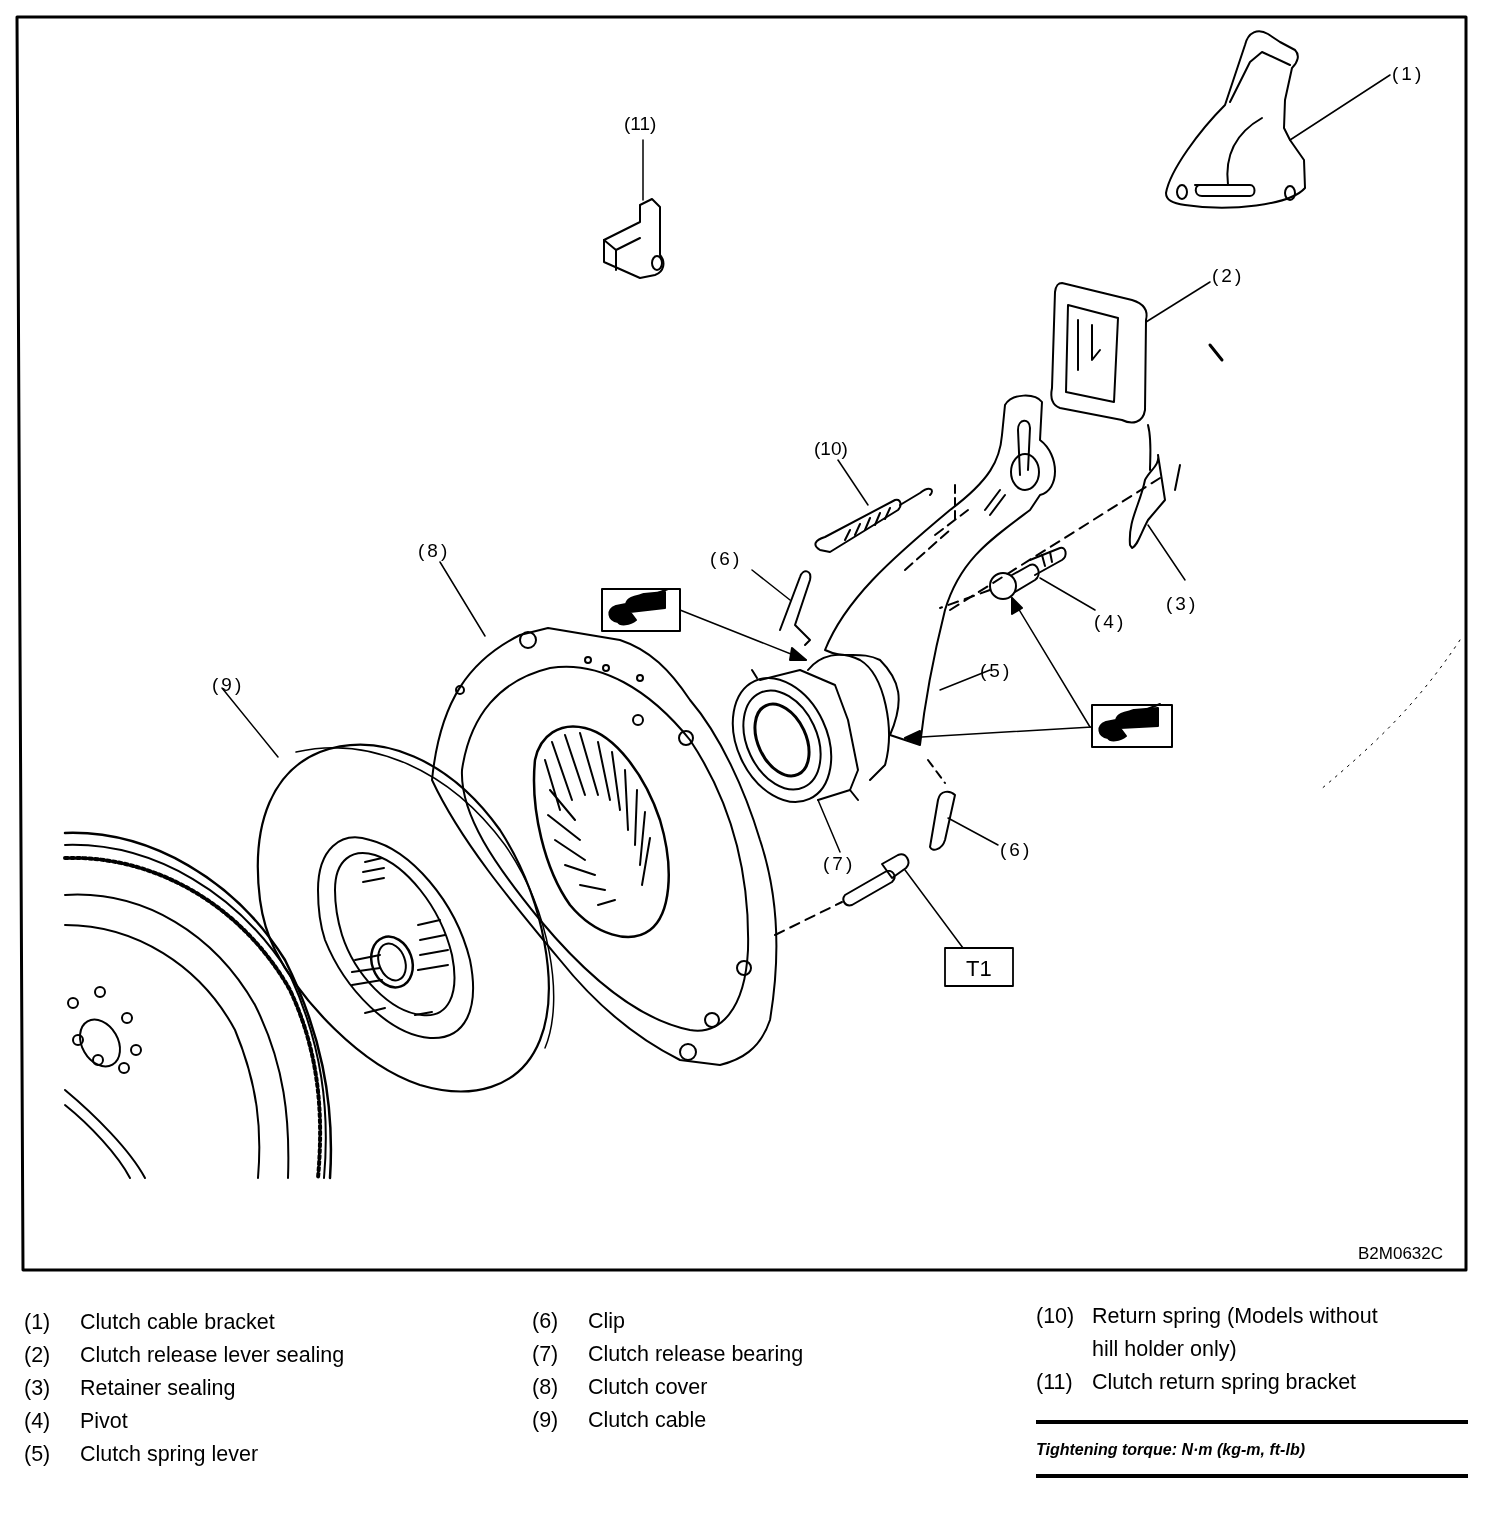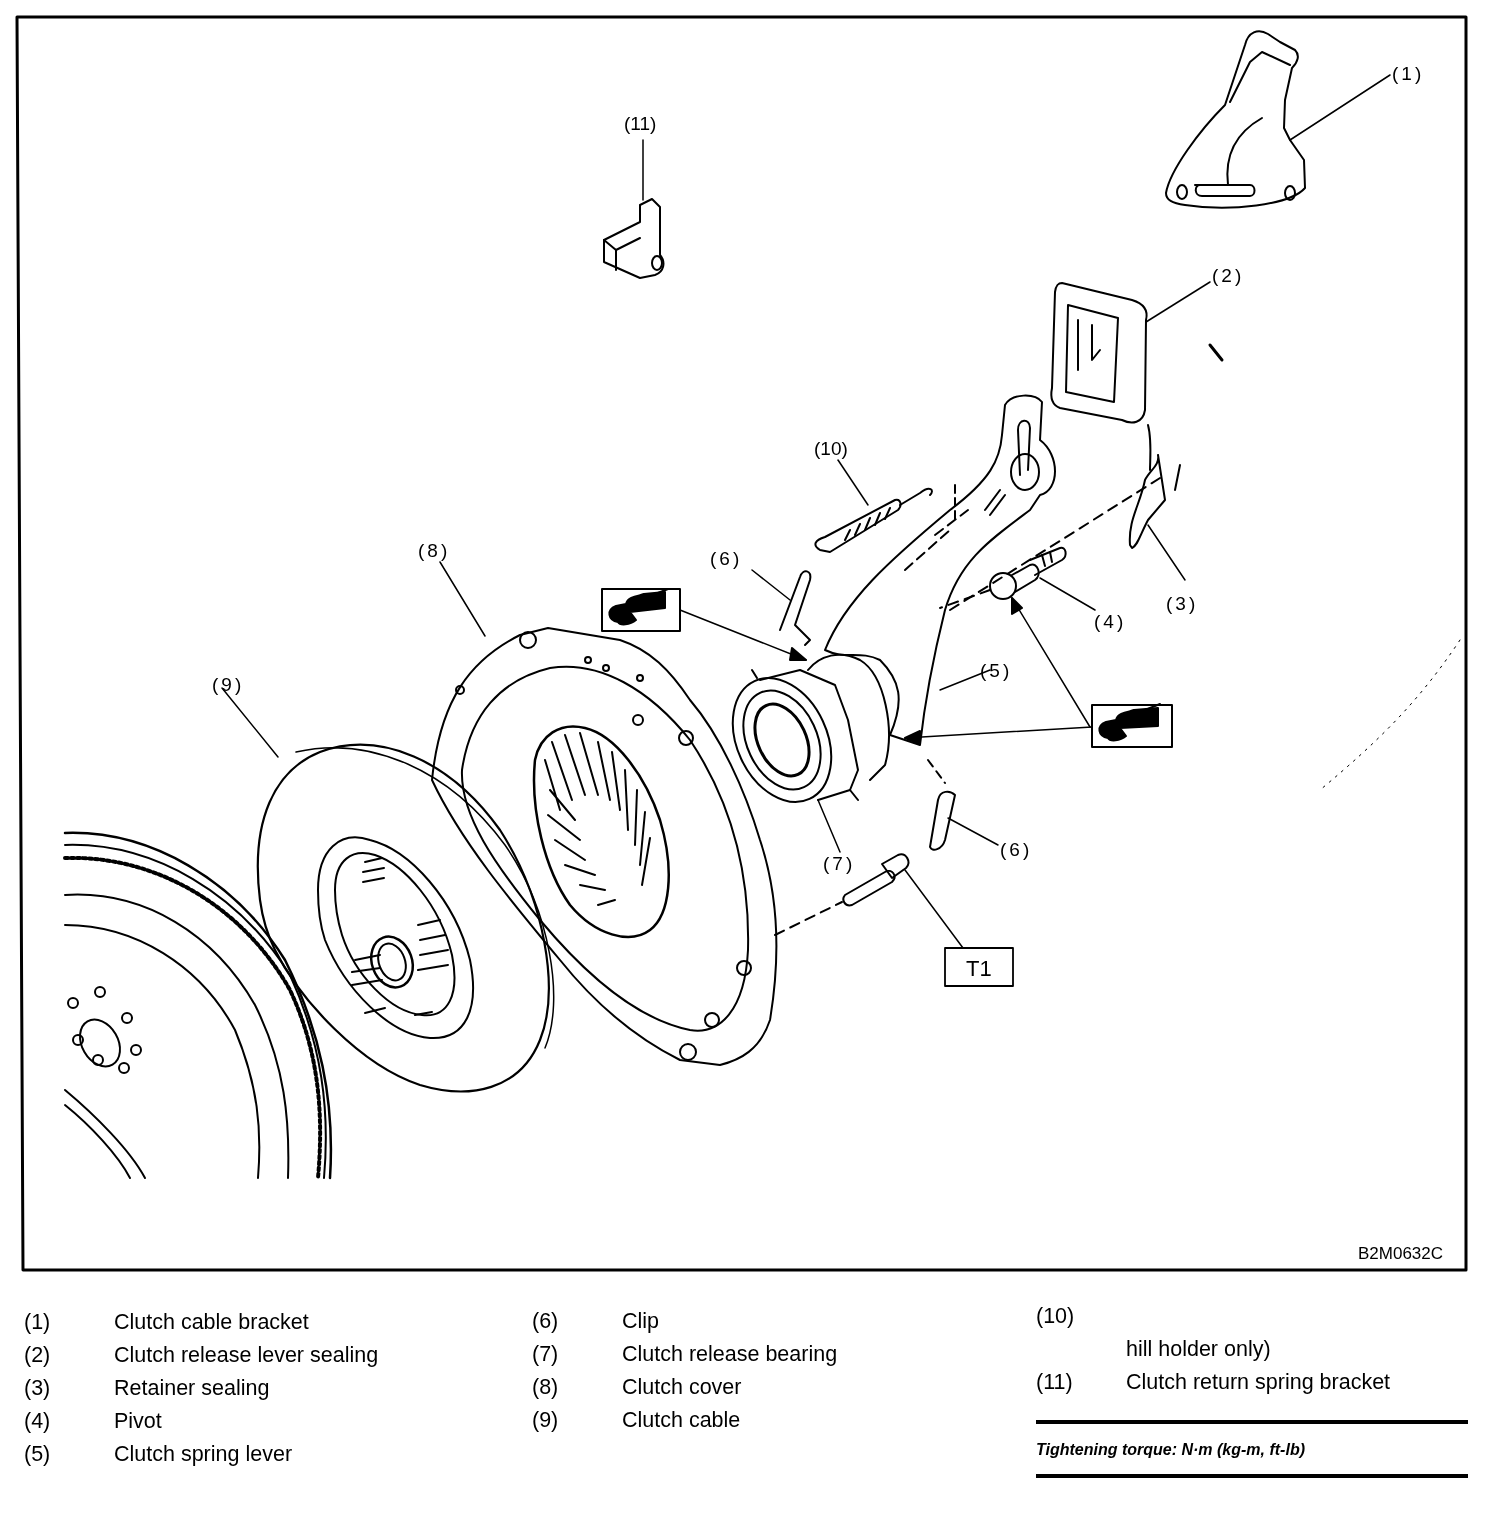--- a/index.html
+++ b/index.html
@@ -5,21 +5,21 @@
   html, body { margin:0; padding:0; background:#ffffff; }
   body { width:1504px; height:1532px; position:relative; overflow:hidden;
          font-family:"Liberation Sans", sans-serif; color:#000; }
   #figure { position:absolute; left:0; top:0; width:1504px; height:1290px; }
   .callout { font-family:"Liberation Sans", sans-serif; font-size:19px; letter-spacing:3px; fill:#000; }
   .code-label { font-family:"Liberation Sans", sans-serif; font-size:17px; fill:#000; }
   .t1-label { font-family:"Liberation Sans", sans-serif; font-size:22px; fill:#000; }
   .legend { position:absolute; font-size:21.5px; line-height:33px; }
   .legend .row { display:flex; white-space:nowrap; }
   .legend .num { display:inline-block; width:56px; }
-  .legend .txt { display:inline-block;margin-left:34px; }
+  .legend .txt { display:inline-block; }
   #legend-col-1 { left:24px; top:1306px; }
   #legend-col-2 { left:532px; top:1305px; }
   #legend-col-3 { left:1036px; top:1300px; width:440px; }
   #legend-col-3 .num { width:56px; }
   #legend-col-3 .cont { padding-left:56px; }
   #torque-box { position:absolute; left:1036px; top:1420px; width:432px; }
   #torque-box .rule { height:4px; background:#000; }
   #torque-box .line { font-weight:bold; font-style:italic; font-size:16px; line-height:32px; white-space:nowrap; }
   #torque-box .line2 { padding-left:38px; }
 </style>
@@ -238,20 +238,21 @@
     </div>
   <div class="row">
       <span class="num">(9)</span>
       <span class="txt">Clutch cable</span>
     </div>
 </div>
 
 <div class="legend" id="legend-col-3">
   <div class="row">
       <span class="num">(10)</span>
+      <span class="txt">Return spring (Models without</span>
     </div>
   <div class="row cont">
       <span class="txt">hill holder only)</span>
     </div>
   <div class="row">
       <span class="num">(11)</span>
       <span class="txt">Clutch return spring bracket</span>
     </div>
 </div>
 

